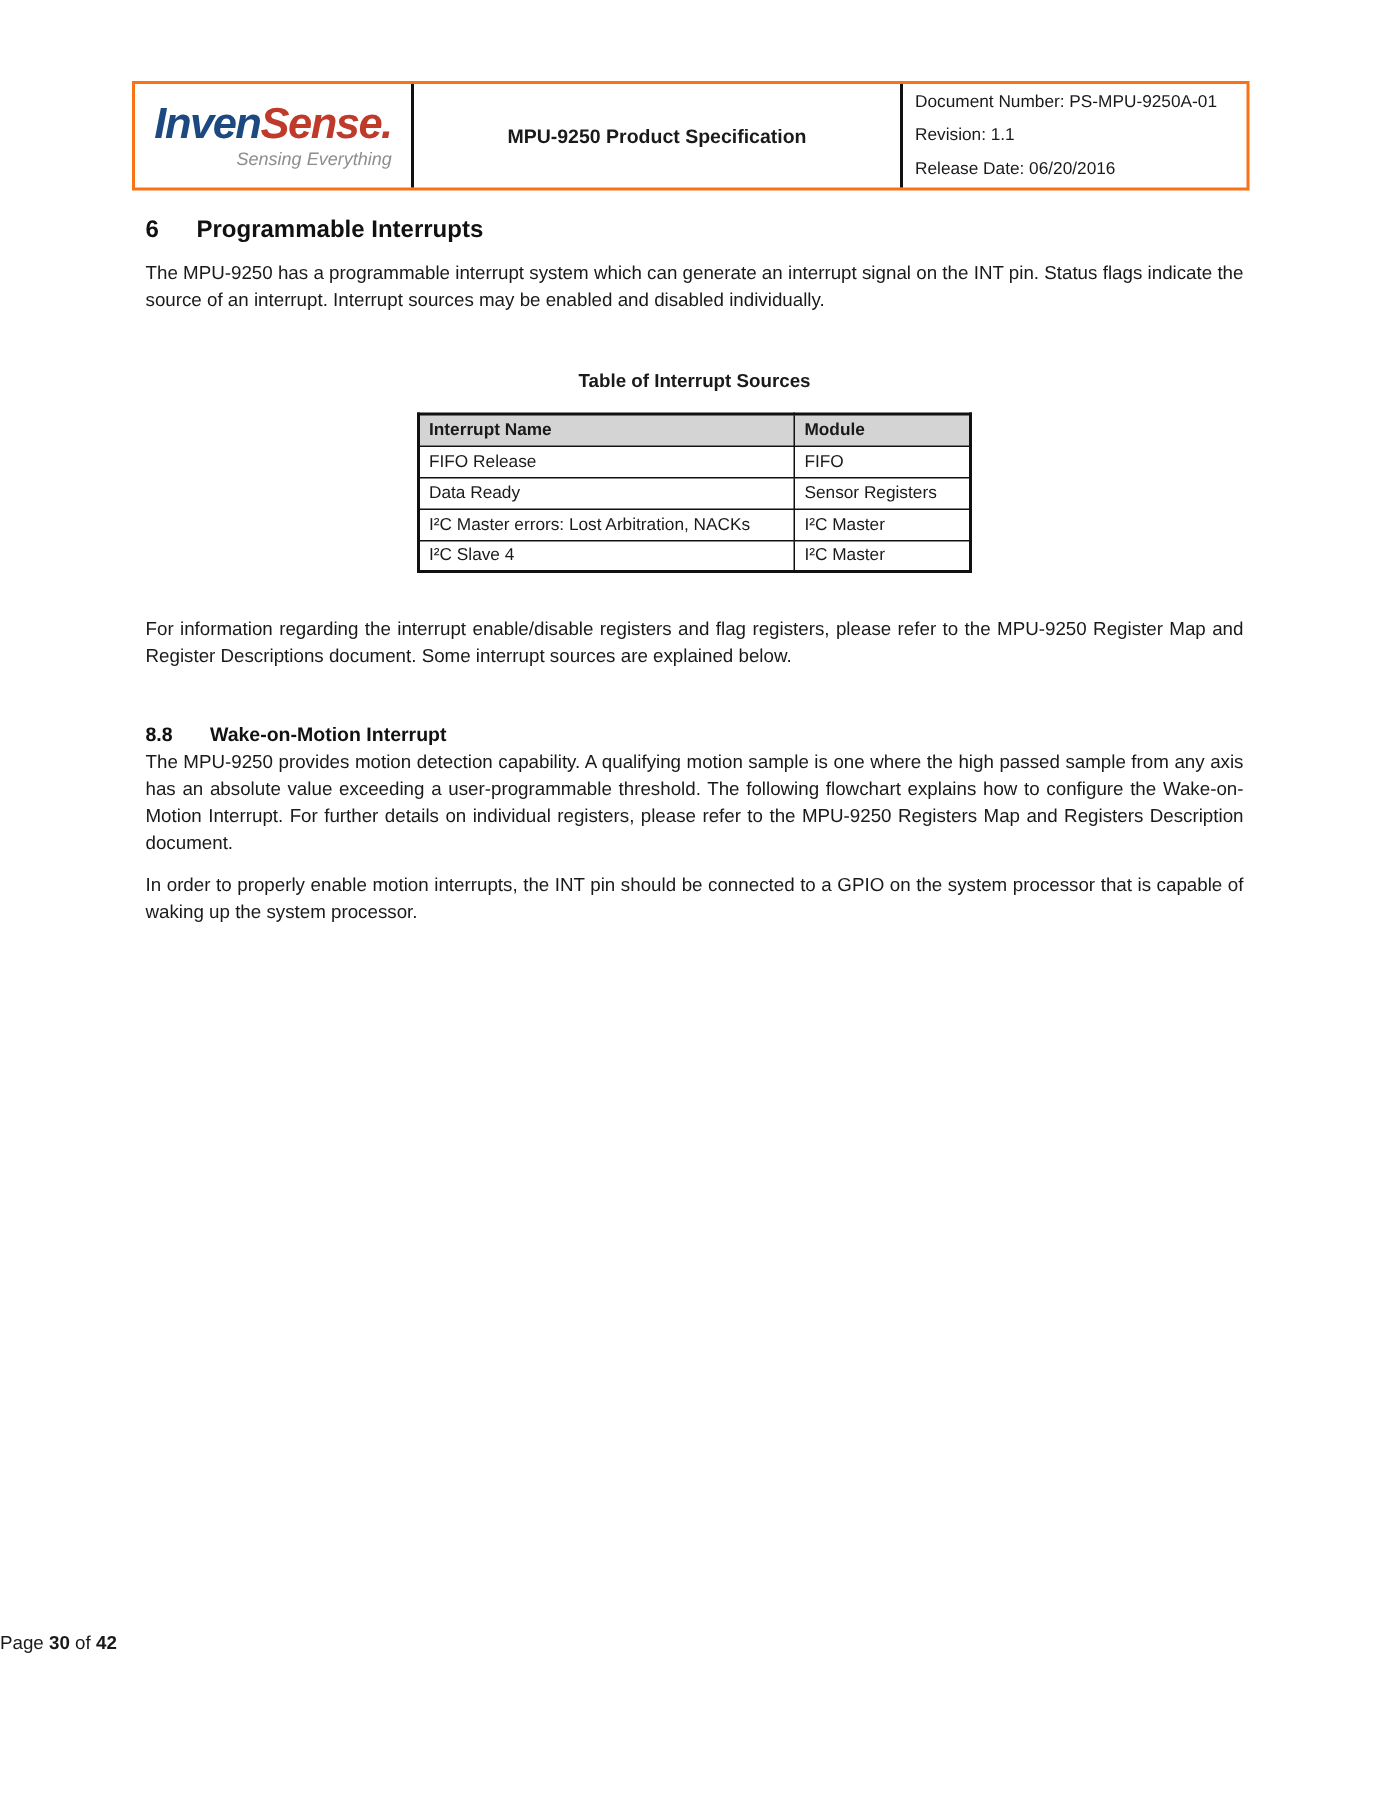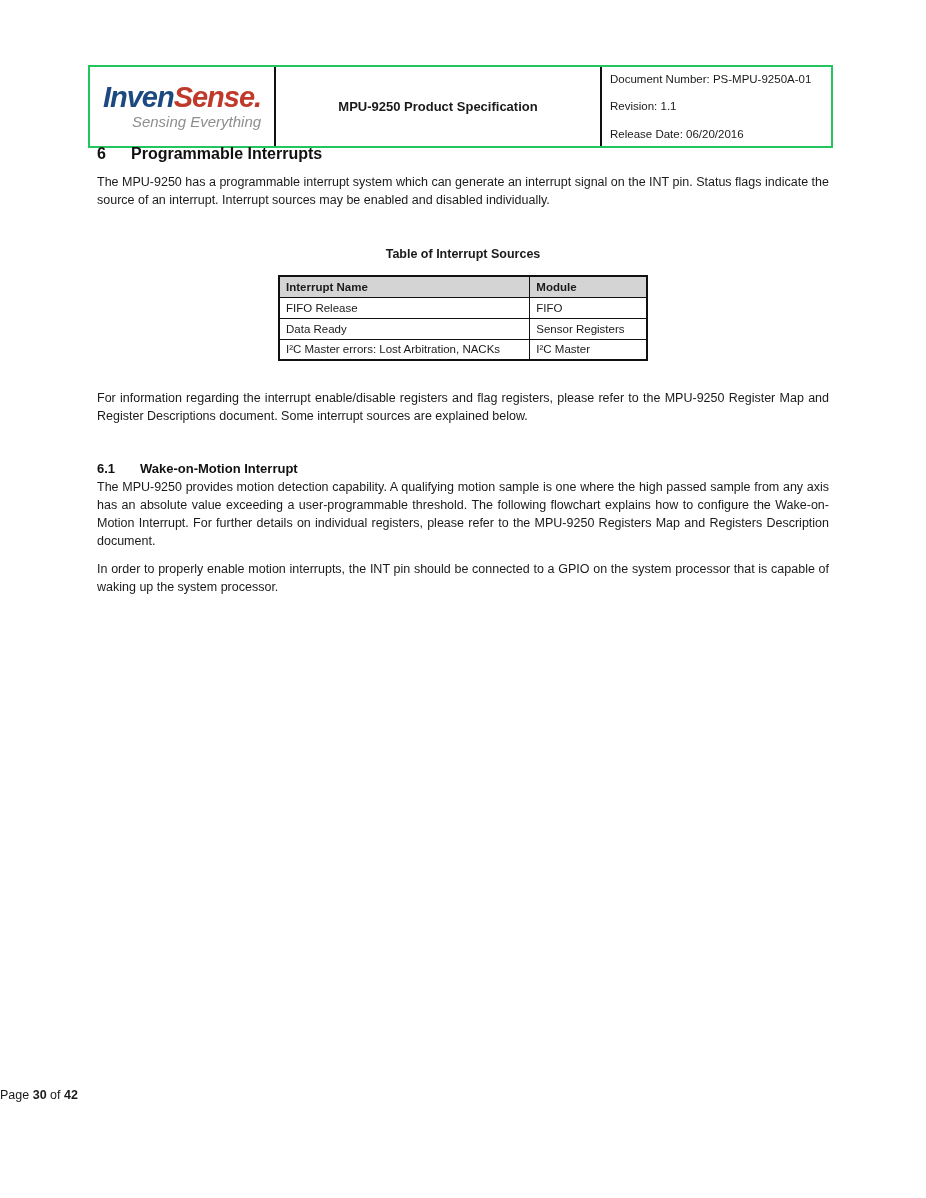--- a/index.html
+++ b/index.html
@@ -10,24 +10,24 @@
     position: relative;
     font-family: "Liberation Sans", sans-serif;
     color: #1a1a1a;
     overflow: hidden;
   }
 
   
   .doc-header {
     position: absolute;
     left: 88px;
-    top: 65px;
+    top: 54px;
     width: 745px;
-    height: 83px;
-    border: 2px solid #22c55e;
+    height: 73px;
+    border: 2px solid #f97316;
     display: flex;
     background: #fff;
   }
   .logo-cell {
     width: 186px;
     border-right: 2px solid #111;
     display: flex;
     align-items: center;
     justify-content: center;
   }
@@ -36,21 +36,21 @@
     font-size: 29px;
     font-weight: bold;
     font-style: italic;
     letter-spacing: -1px;
     line-height: 1;
     white-space: nowrap;
   }
   .logo-blue { color: #1c4a80; }
   .logo-red  { color: #bf3a2b; }
   .logo-tagline {
-    font-size: 15px;
+    font-size: 12px;
     font-style: italic;
     color: #8e8e8e;
     margin-top: 1px;
     letter-spacing: 0px;
   }
   .title-cell {
     width: 326px;
     border-right: 2px solid #111;
     display: flex;
     align-items: center;
@@ -182,28 +182,32 @@
           <td>FIFO</td>
         </tr>
         <tr>
           <td>Data Ready</td>
           <td>Sensor Registers</td>
         </tr>
         <tr>
           <td>I²C Master errors: Lost Arbitration, NACKs</td>
           <td>I²C Master</td>
         </tr>
+        <tr>
+          <td>I²C Slave 4</td>
+          <td>I²C Master</td>
+        </tr>
       </tbody>
     </table>
   </div>
 
   <p class="body-text after-table-para">For information regarding the interrupt enable/disable registers and flag registers, please refer to the MPU-9250 Register Map and Register Descriptions document. Some interrupt sources are explained below.</p>
 
   <div class="h-subsection">
-    <span class="sec-num">6.1</span><span>Wake-on-Motion Interrupt</span>
+    <span class="sec-num">8.8</span><span>Wake-on-Motion Interrupt</span>
   </div>
 
   <p class="body-text sub-para1">The MPU-9250 provides motion detection capability. A qualifying motion sample is one where the high passed sample from any axis has an absolute value exceeding a user-programmable threshold. The following flowchart explains how to configure the Wake-on-Motion Interrupt. For further details on individual registers, please refer to the MPU-9250 Registers Map and Registers Description document.</p>
 
   <p class="body-text sub-para2">In order to properly enable motion interrupts, the INT pin should be connected to a GPIO on the system processor that is capable of waking up the system processor.</p>
 
 </div>
 
 <div class="page-footer">
   <span>Page</span>

